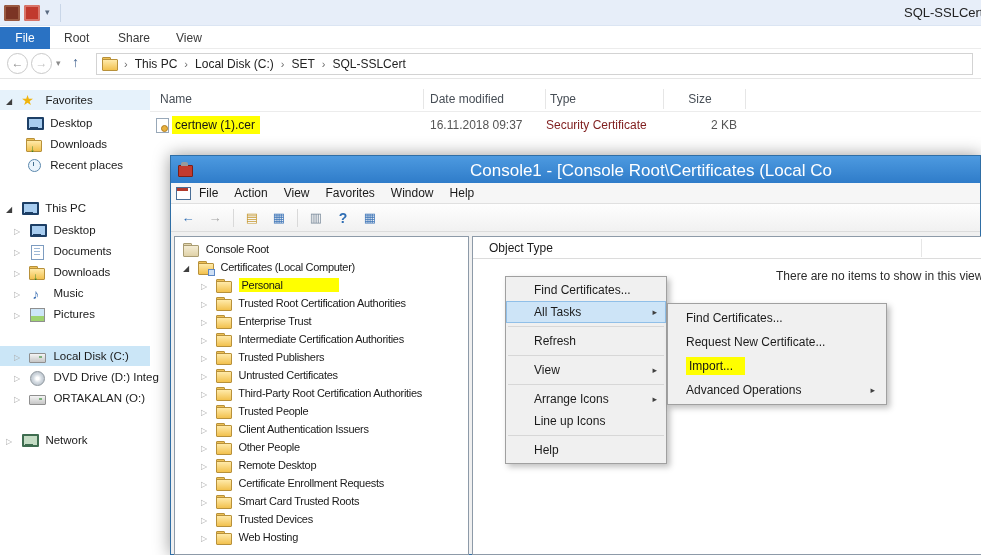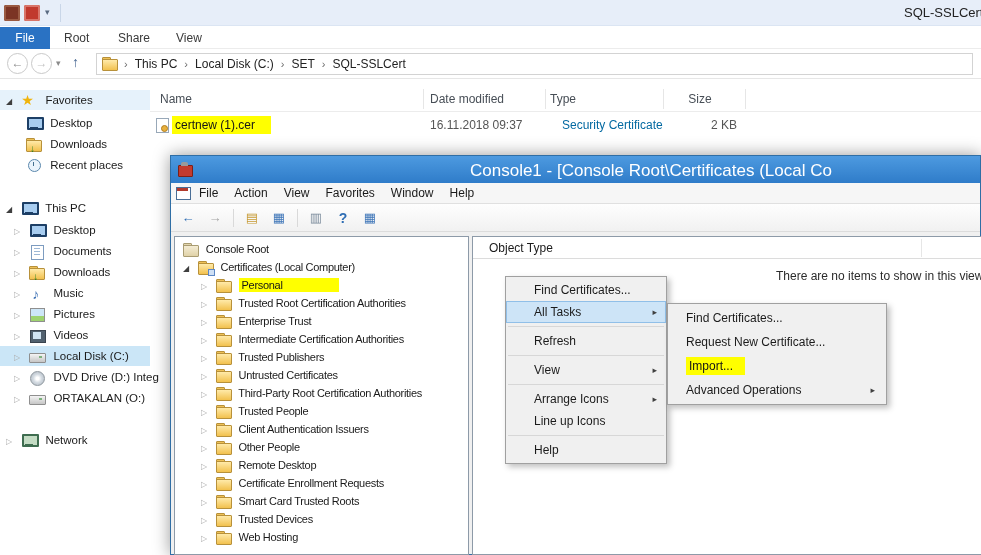--- a/index.html
+++ b/index.html
@@ -195,25 +195,20 @@
     <div class="sb-row" style="top:203px">
       <span class="tri tri-closed" style="margin-left:14px"></span>
       <span class="ic ic-music"></span>
       <span>Music</span>
     </div>
     <div class="sb-row" style="top:224px">
       <span class="tri tri-closed" style="margin-left:14px"></span>
       <span class="ic ic-pic"></span>
       <span>Pictures</span>
     </div>
-    <div class="sb-row" style="top:245px">
-      <span class="tri tri-closed" style="margin-left:14px"></span>
-      <span class="ic ic-video"></span>
-      <span>Videos</span>
-    </div>
     <div class="sb-row sb-sel" style="top:266px">
       <span class="tri tri-closed" style="margin-left:14px"></span>
       <span class="ic ic-disk"></span>
       <span>Local Disk (C:)</span>
     </div>
     <div class="sb-row" style="top:287px">
       <span class="tri tri-closed" style="margin-left:14px"></span>
       <span class="ic ic-dvd"></span>
       <span>DVD Drive (D:) Integ</span>
     </div>
@@ -236,23 +231,23 @@
     <div class="cell" style="left:280px">Date modified</div>
     <div class="vline" style="left:395px"></div>
     <div class="cell" style="left:400px">Type</div>
     <div class="vline" style="left:513px"></div>
     <div class="cell" style="left:513px;width:74px;text-align:center">Size</div>
     <div class="vline" style="left:595px"></div>
   </div>
 
   <div class="fl-row">
     <span class="ic ic-cert" style="position:absolute;left:4px;top:5px"></span>
-    <span class="cell" style="left:22px"><span class="hl-yellow" style="padding:2px 16px 2px 3px">certnew (1).cer</span></span>
+    <span class="cell" style="left:22px"><span class="hl-yellow" style="padding:2px 5px 2px 3px">certnew (1).cer</span></span>
     <span class="cell" style="left:280px;color:#555">16.11.2018 09:37</span>
-    <span class="cell" style="left:412px;color:#0369a1">Security Certificate</span>
+    <span class="cell" style="left:396px;color:#7f1d1d">Security Certificate</span>
     <span class="cell" style="left:513px;width:74px;text-align:right;color:#555">2 KB</span>
   </div>
 
   <div class="mmc">
     <div class="mmc-title">
       <span class="ic ic-mmcapp" style="position:absolute;left:6px;top:6px"></span>
       <div class="mmc-title-text">Console1 - [Console Root\Certificates (Local Co</div>
     </div>
 
     <div class="mmc-menu">

